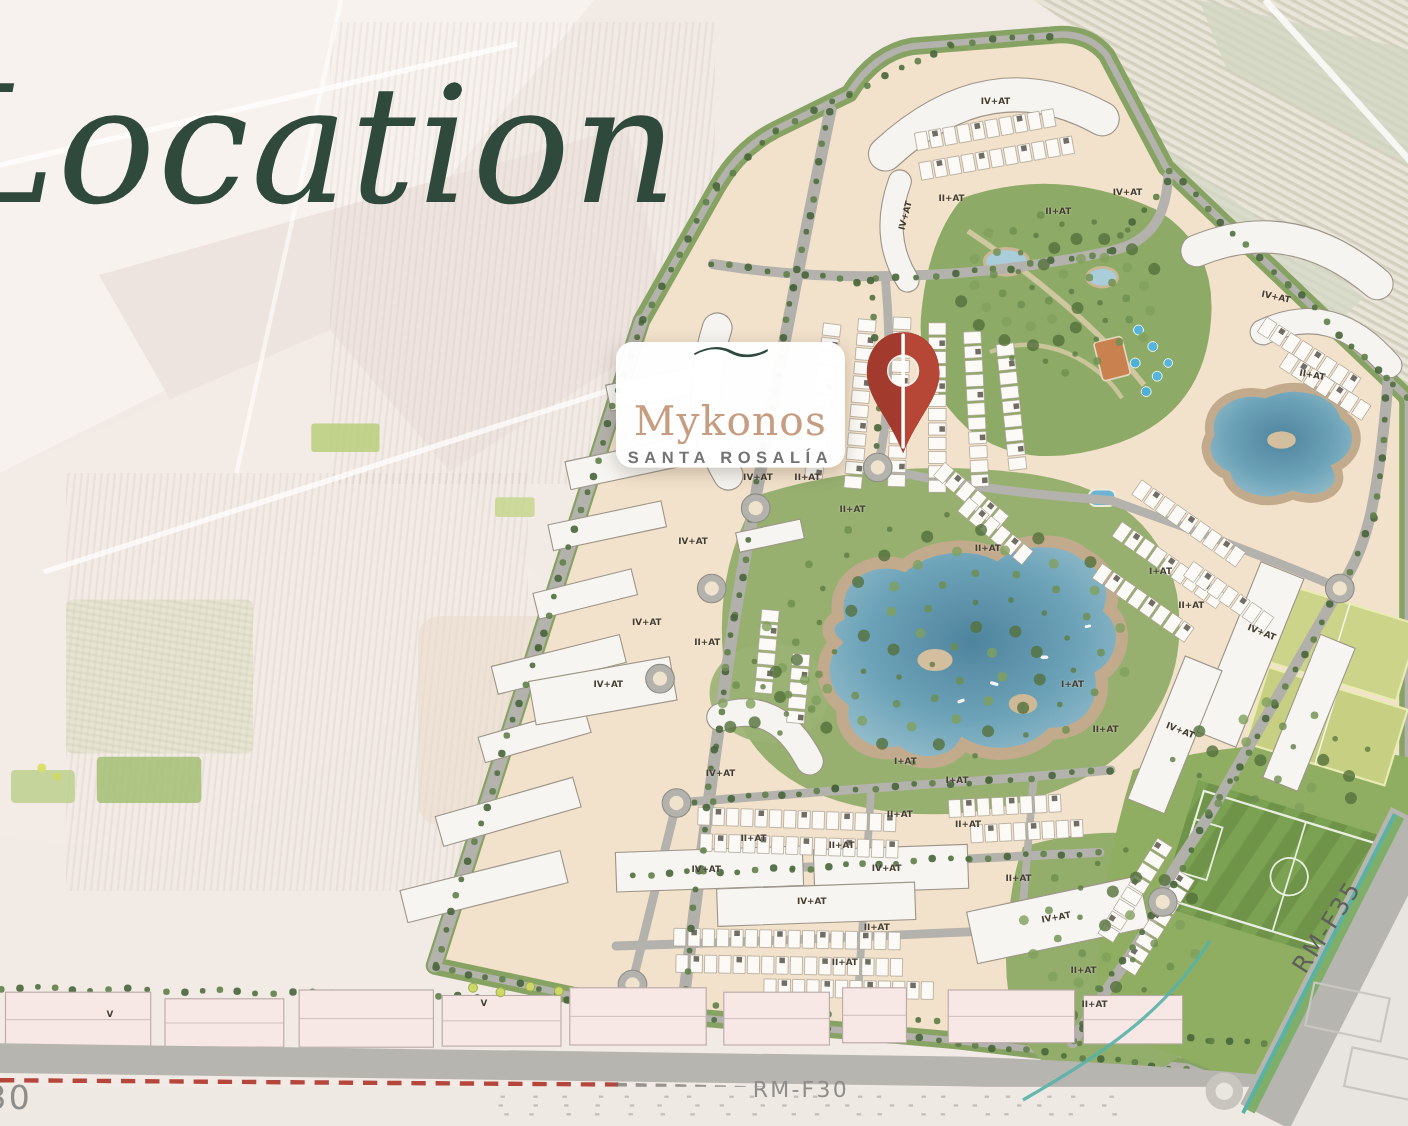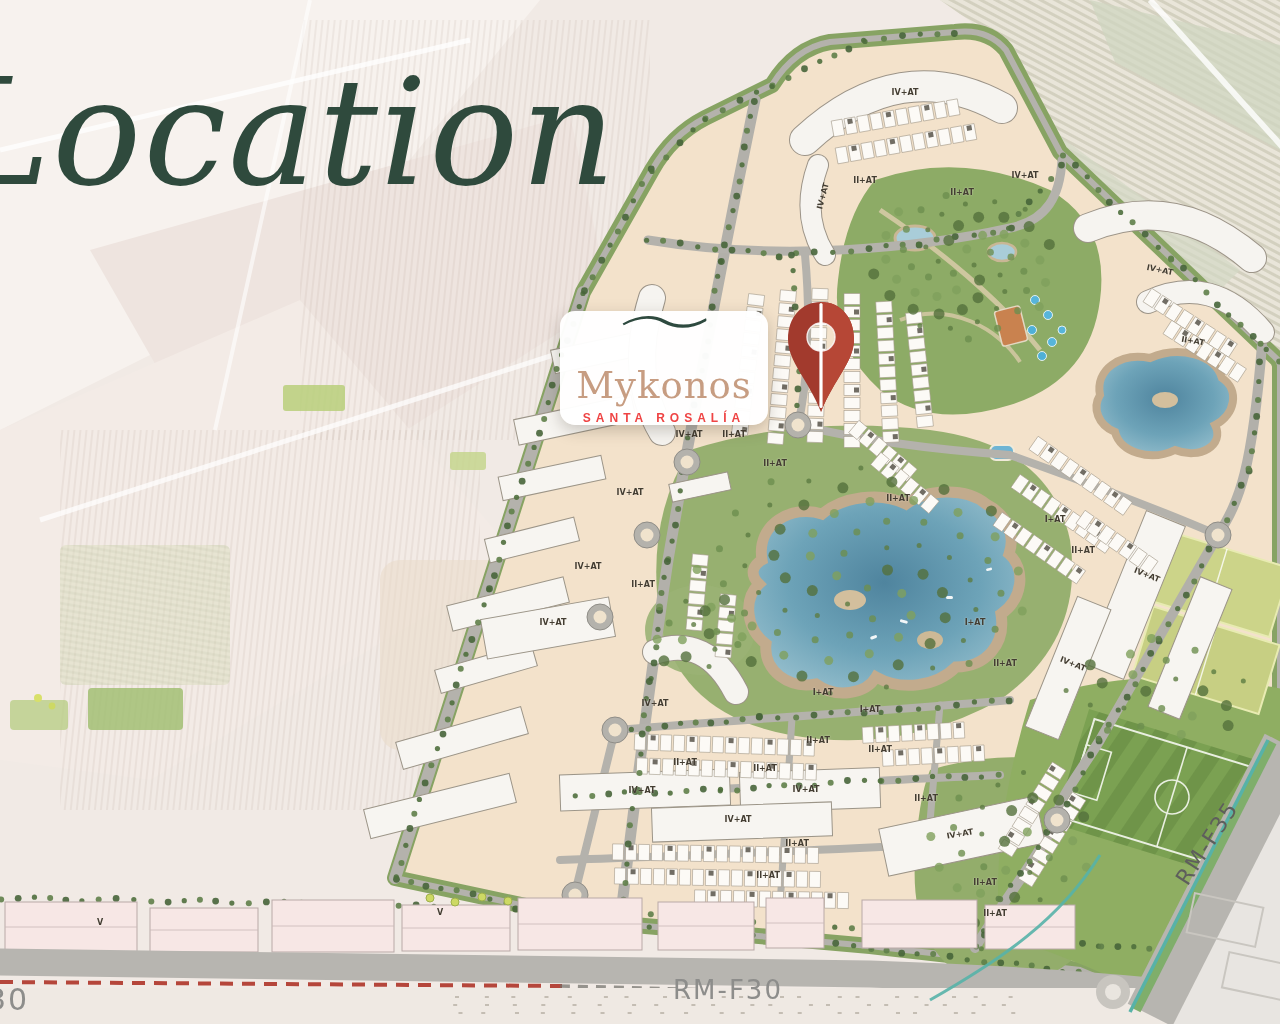--- a/index.html
+++ b/index.html
@@ -10,21 +10,21 @@
   .title{position:absolute;left:-48px;top:52px;margin:0;z-index:6;
          font-family:"DejaVu Serif",serif;font-style:italic;font-weight:500;
          font-size:148px;line-height:1.1;letter-spacing:2px;color:#2f4a3d;}
   
   .logo-card{position:absolute;left:560px;top:311px;width:208px;height:114px;z-index:5;
              background:rgba(255,255,255,.97);border-radius:15px;
              box-shadow:0 5px 16px rgba(60,50,40,.25);
              display:flex;flex-direction:column;align-items:center;justify-content:center;}
   .logo-card .wave{margin-top:2px;}
   .brand{font-family:"DejaVu Serif",serif;font-size:37px;line-height:1.05;color:#c79d82;letter-spacing:1px;margin-top:39px;}
-  .brand-sub{margin-top:5px;font-size:12px;font-weight:bold;letter-spacing:5px;color:#ef4444;}
+  .brand-sub{margin-top:5px;font-size:15px;font-weight:bold;letter-spacing:5px;color:#737373;}
   
   .pin{position:absolute;left:784px;top:299px;z-index:5;}
   
   .watermark{position:absolute;left:518px;top:488px;z-index:4;display:flex;align-items:center;gap:8px;}
   .watermark .wm-text{font-size:31px;font-weight:bold;letter-spacing:1px;
         color:rgba(250,250,250,.55);text-shadow:0 0 2px rgba(110,105,95,.35);}
   
   #labels{position:absolute;left:0;top:0;width:1280px;height:1013px;z-index:3;}
   .blabel{position:absolute;font:bold 8px "DejaVu Sans",sans-serif;color:#433d32;
           white-space:nowrap;text-shadow:0 0 2px rgba(255,248,238,.6);}
@@ -1366,21 +1366,21 @@
       <div class="blabel" style="left: 806px; top: 789px; transform: translate(-50%, -50%) rotate(0deg);">IV+AT</div>
       <div class="blabel" style="left: 926px; top: 798px; transform: translate(-50%, -50%) rotate(0deg);">II+AT</div>
       <div class="blabel" style="left: 738px; top: 819px; transform: translate(-50%, -50%) rotate(0deg);">IV+AT</div>
       <div class="blabel" style="left: 960px; top: 834px; transform: translate(-50%, -50%) rotate(-10deg);">IV+AT</div>
       <div class="blabel" style="left: 797px; top: 843px; transform: translate(-50%, -50%) rotate(0deg);">II+AT</div>
       <div class="blabel" style="left: 768px; top: 875px; transform: translate(-50%, -50%) rotate(0deg);">II+AT</div>
       <div class="blabel" style="left: 985px; top: 882px; transform: translate(-50%, -50%) rotate(0deg);">II+AT</div>
       <div class="blabel" style="left: 995px; top: 913px; transform: translate(-50%, -50%) rotate(0deg);">II+AT</div>
       <div class="blabel" style="left: 100px; top: 922px; transform: translate(-50%, -50%) rotate(0deg);">V</div>
       <div class="blabel" style="left: 440px; top: 912px; transform: translate(-50%, -50%) rotate(0deg);">V</div>
-      <div class="rlabel" style="left: 728px; top: 990px; font-size: 26px; color: rgb(141, 141, 139); transform: translate(-50%, -50%) rotate(0deg);">RM-F30</div>
+      <div class="rlabel" style="left: 728px; top: 990px; font-size: 20px; color: rgb(141, 141, 139); transform: translate(-50%, -50%) rotate(0deg);">RM-F30</div>
       <div class="rlabel" style="left: 8px; top: 999px; font-size: 30px; color: rgb(141, 141, 139); transform: translate(-50%, -50%) rotate(0deg);">30</div>
       <div class="rlabel" style="left: 1207px; top: 843px; font-size: 22px; color: rgb(94, 94, 92); transform: translate(-50%, -50%) rotate(-57deg);">RM-F35</div>
     </div>
 
 
   <div class="logo-card">
     <svg class="wave" width="152" height="26" viewBox="0 0 152 26">
       <path d="M5,18 C30,3 58,1 78,12 C98,23 124,23 148,9 C149,11 149,13 148,14
                C122,29 95,28 75,17 C55,6 30,8 7,21 Z" fill="#2e4a3f"></path>
     </svg>

